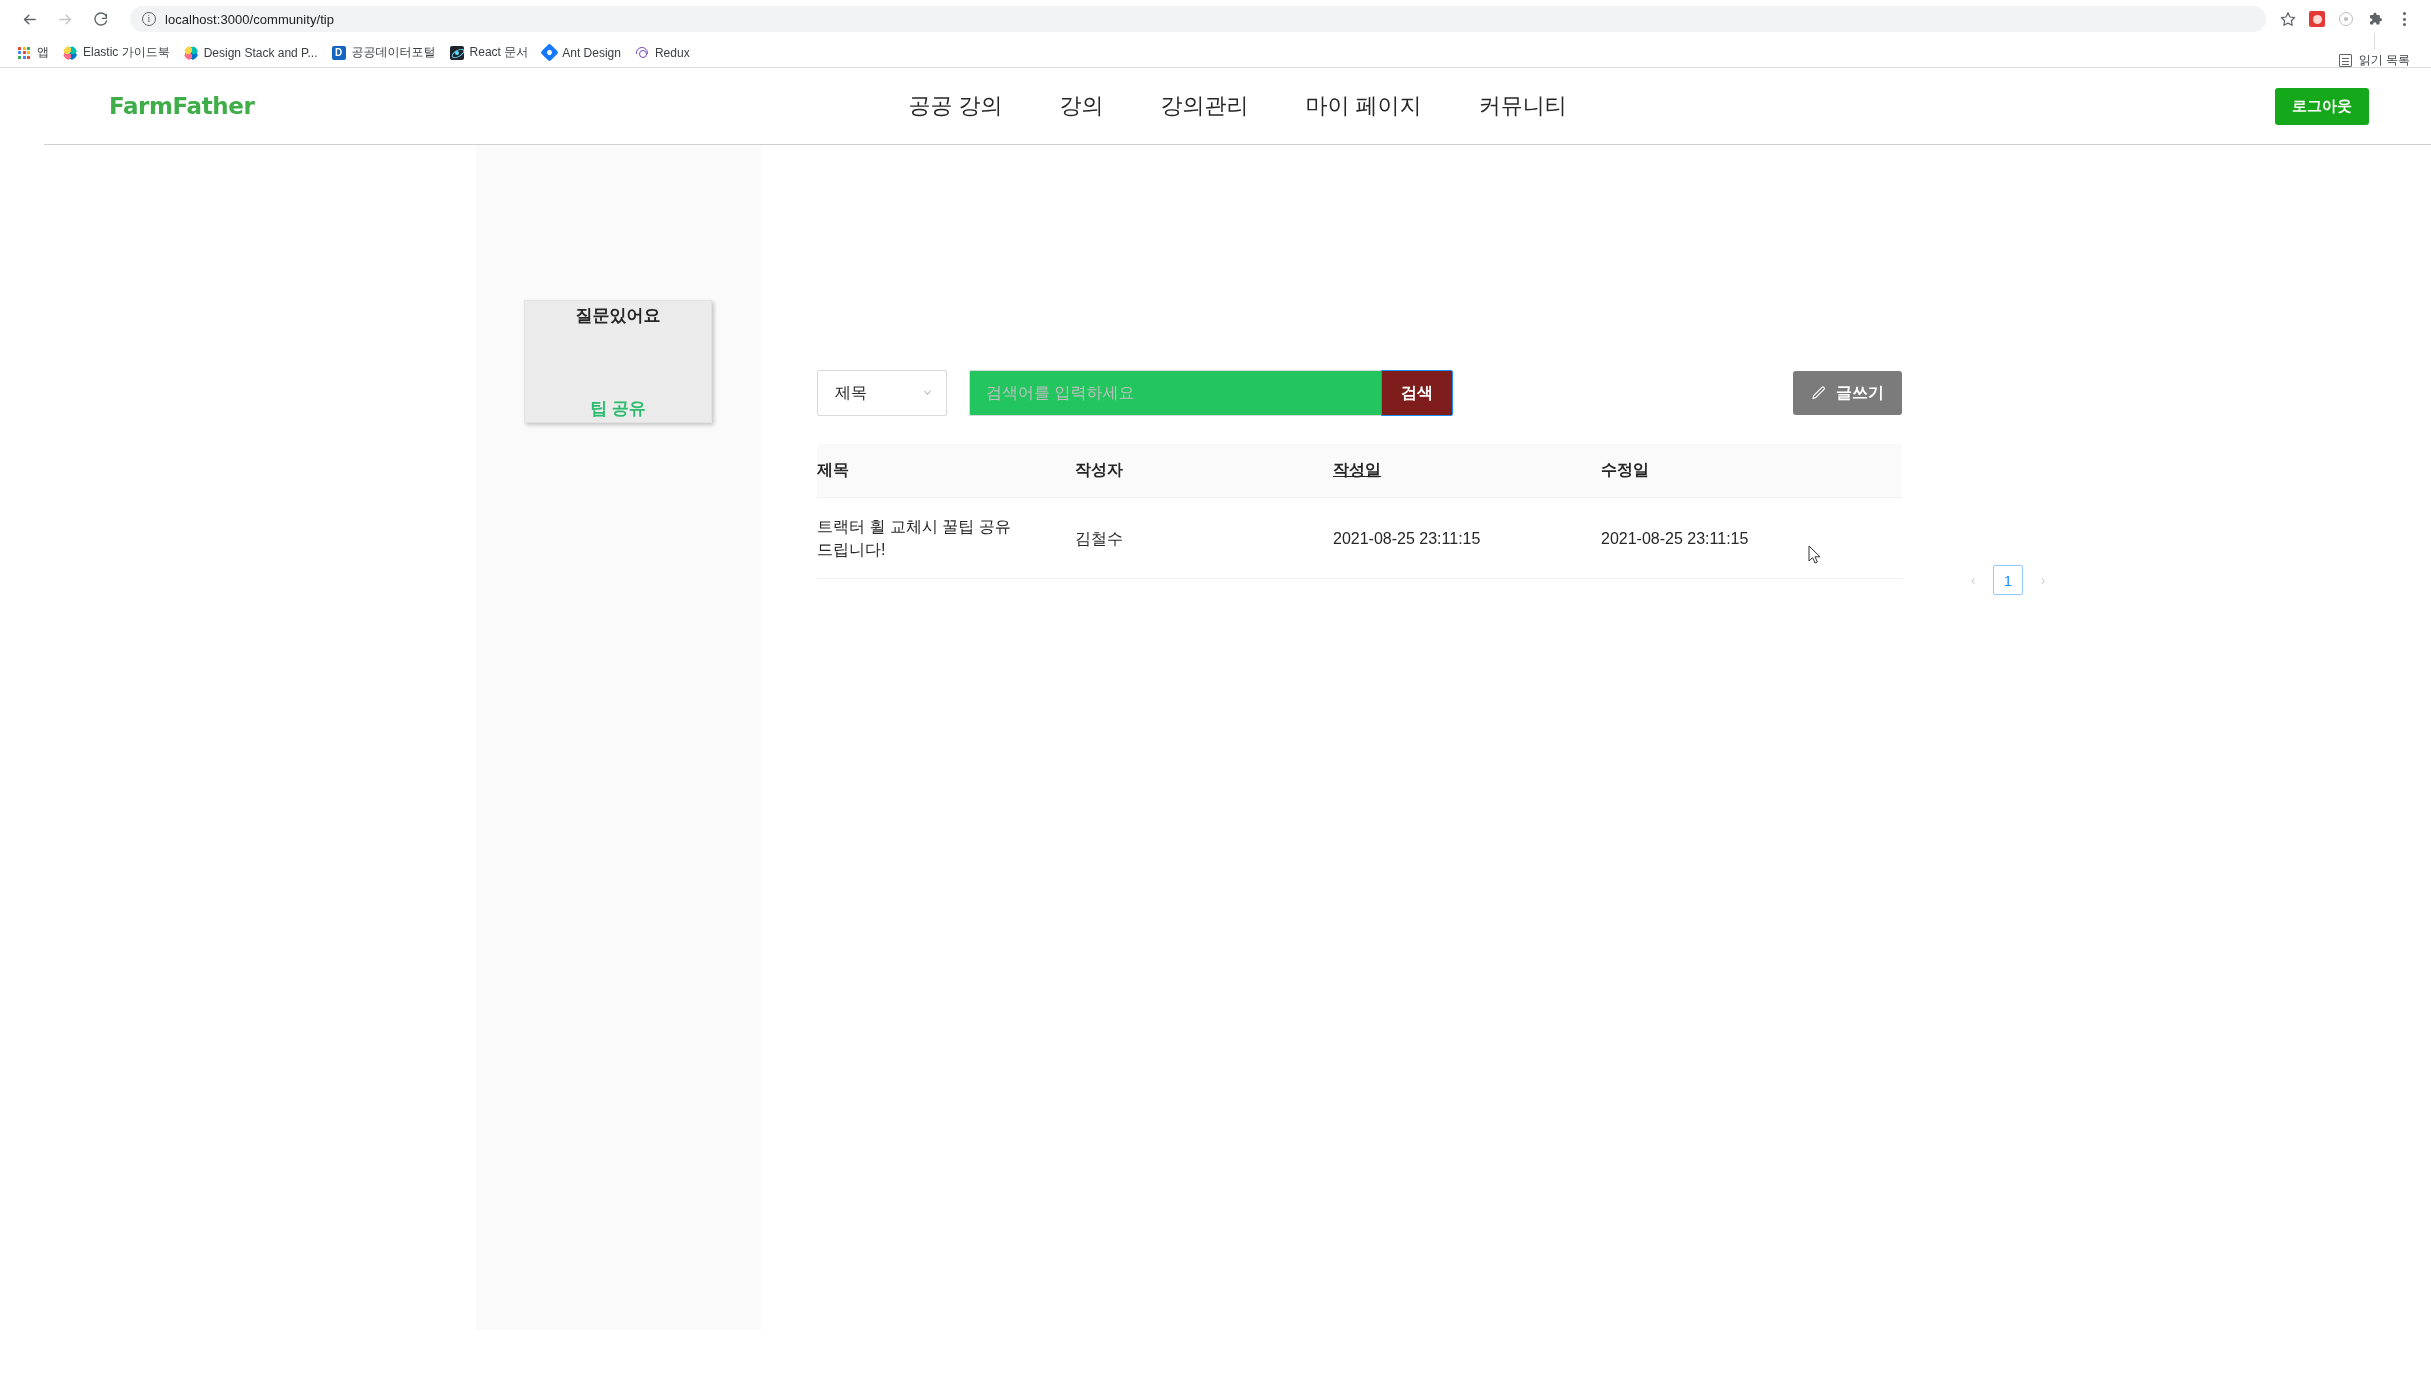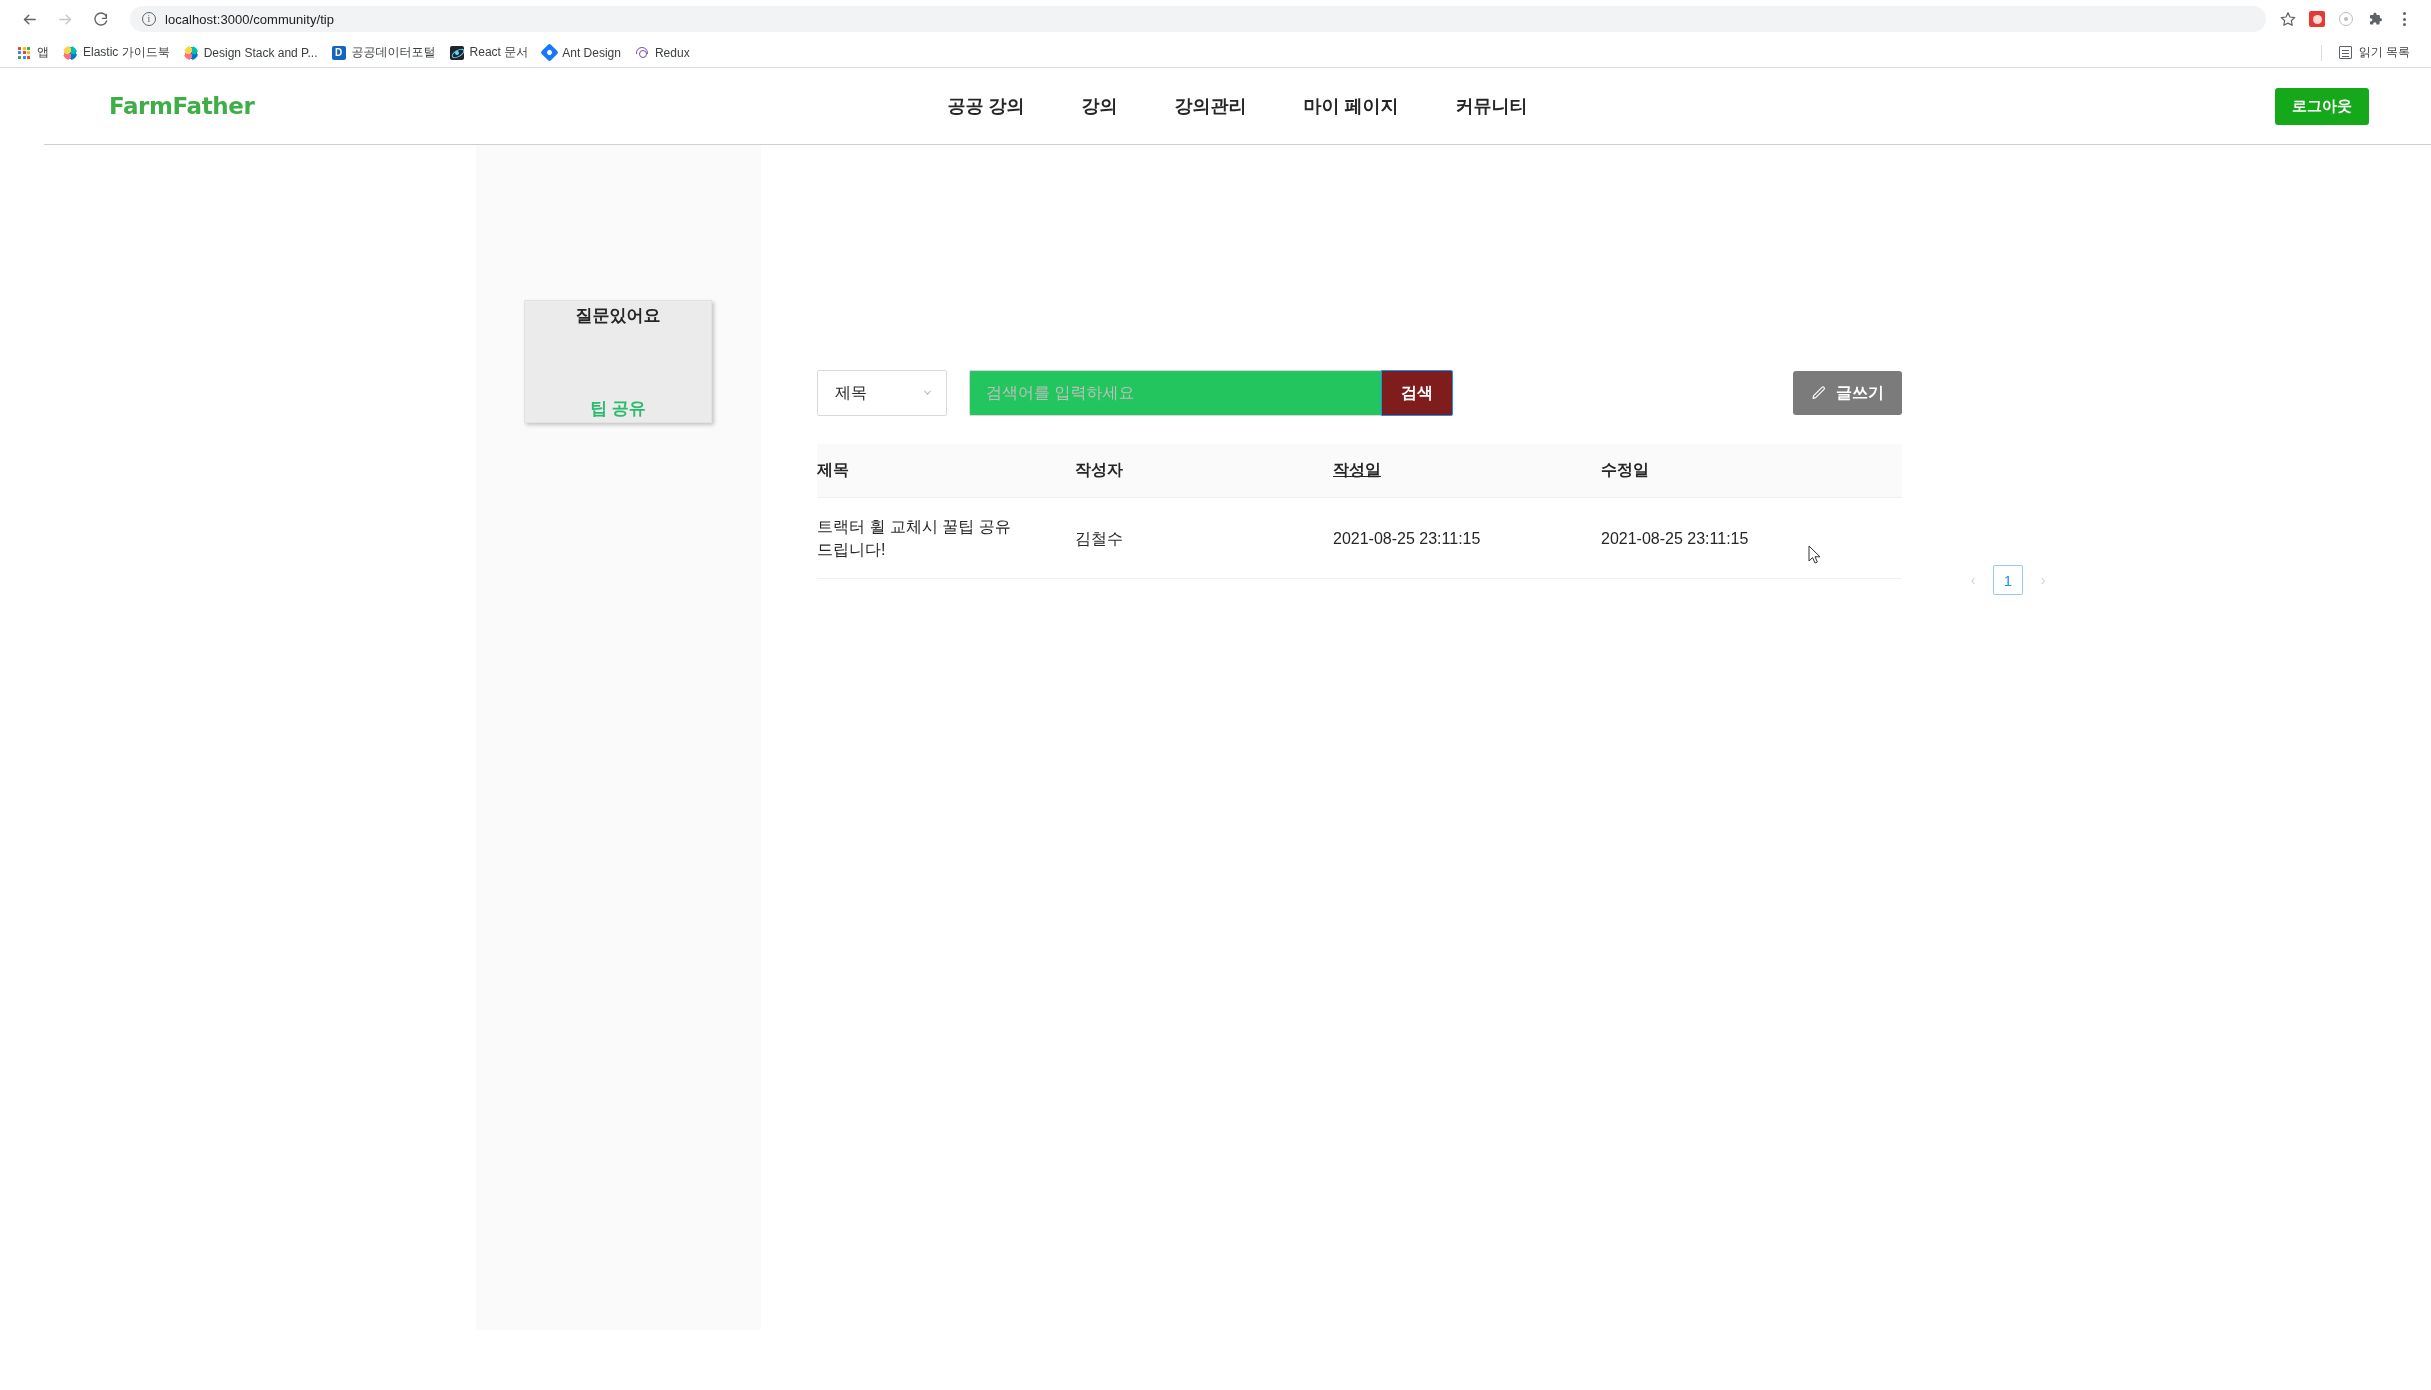--- a/index.html
+++ b/index.html
@@ -177,20 +177,21 @@
   }
   .ico-redux::after{
     content:''; position:absolute; left:4px; top:4px;
     width:6px; height:6px; border:1.5px solid #764abc; border-radius:50%;
   }
   #bm-right {
     margin-left: auto;
     display: flex;
     align-items: center;
     padding-right: 6px;
+    flex-direction: column;
   }
   .bm-sep { width:1px; height:16px; background:#dadce0; margin:0 10px; }
   .reading-ic {
     width: 13px; height: 13px;
     border: 1.3px solid #5f6368;
     border-radius: 1px;
     position: relative;
   }
   .reading-ic::after {
     content:''; position:absolute; left:2px; top:2.5px;
@@ -224,22 +225,22 @@
     letter-spacing: -0.4px;
     font-family: "DejaVu Sans", sans-serif;
   }
   #main-nav {
     margin: 0 auto;
     display: flex;
     align-items: center;
     gap: 57px;
   }
   .nav-item {
-    font-size: 18px;
-    font-weight: bold;
+    font-size: 22px;
+    font-weight: normal;
     color: #262626;
     white-space: nowrap;
   }
   #logout-btn {
     position: absolute;
     right: 62px;
     background: #16a81b;
     color: #ffffff;
     font-size: 15px;
     font-weight: bold;

